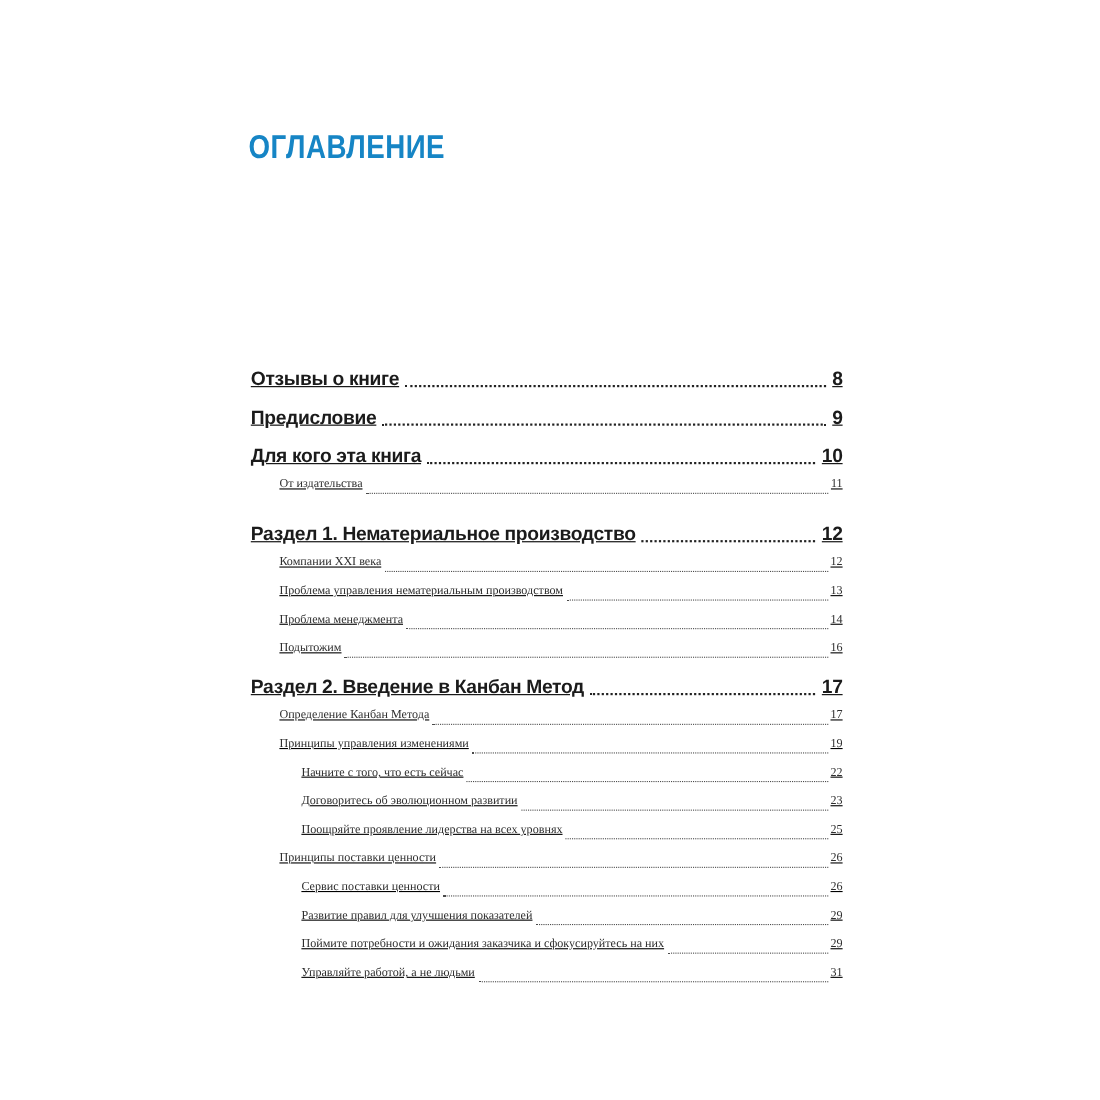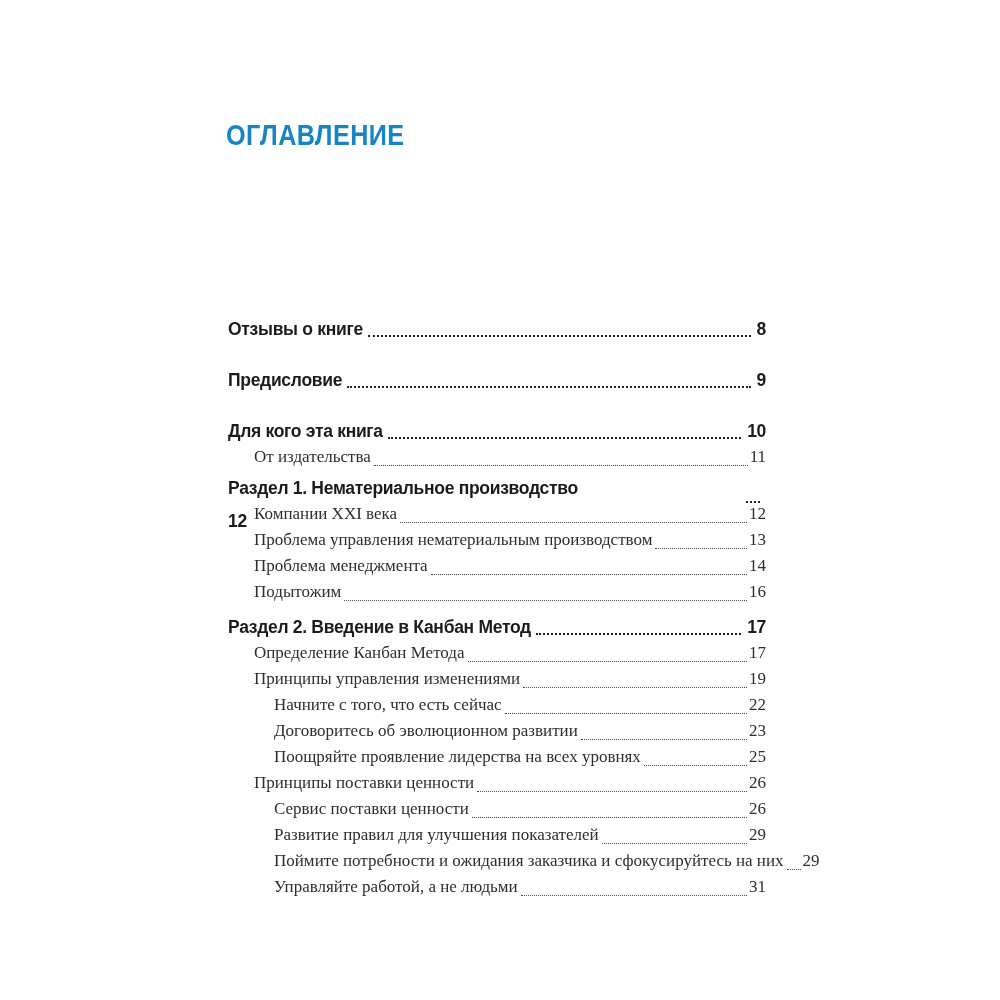--- a/index.html
+++ b/index.html
@@ -21,44 +21,45 @@
     font-weight: bold;
     font-size: 30px;
     line-height: 30px;
     letter-spacing: 0.5px;
     white-space: nowrap;
     transform: scaleX(0.84);
     transform-origin: left center;
   }
   .toc {
     position: absolute;
-    left: 228px; top: 316px;
+    left: 228px; top: 331px;
     width: 538px;
+    text-decoration: underline;
   }
   .row {
     display: flex;
     align-items: baseline;
     height: 26px;
     line-height: 26px;
     white-space: nowrap;
   }
   .row.bold {
     font-family: "Liberation Sans", sans-serif;
     font-weight: bold;
     font-size: 17.5px;
     letter-spacing: -0.3px;
     color: #1b1b1b;
   }
   .row.serif {
     font-family: "Liberation Serif", serif;
-    font-size: 17px;
+    font-size: 11px;
     color: #2e2e2e;
   }
-  .row.bold:not(:first-child) { margin-top: 25px; }
-  #toc .row:nth-child(5)  { margin-top: 5px; flex-direction: column; }
+  .row.bold:not(:first-child) { margin-top: 9px; }
+  #toc .row:nth-child(5)  { margin-top: 19px; }
   #toc .row:nth-child(10) { margin-top: 9px; text-align: center; }
   .row.lvl1 { padding-left: 26px; }
   .row.lvl2 { padding-left: 46px; }
   .leader {
     flex: 1 1 auto;
     min-width: 14px;
     align-self: flex-end;
     border-bottom: 2px dotted #222222;
     margin: 0 6px 5px 5px;
   }

